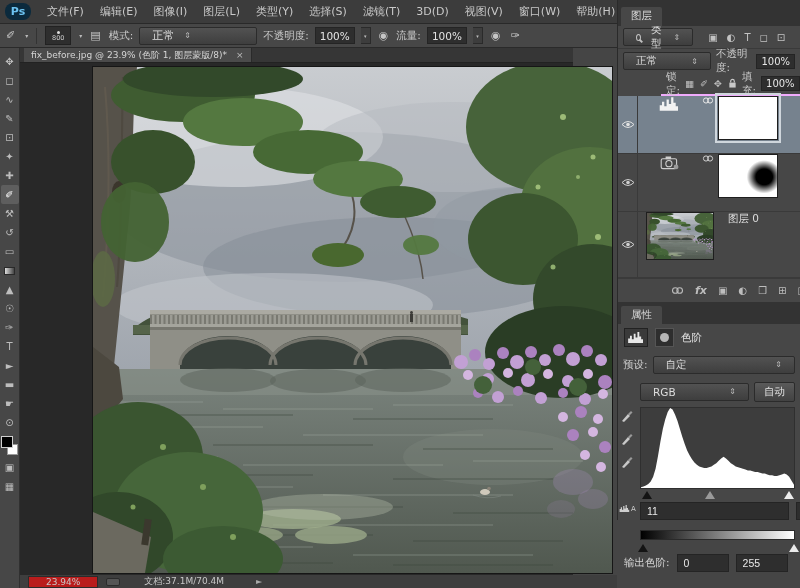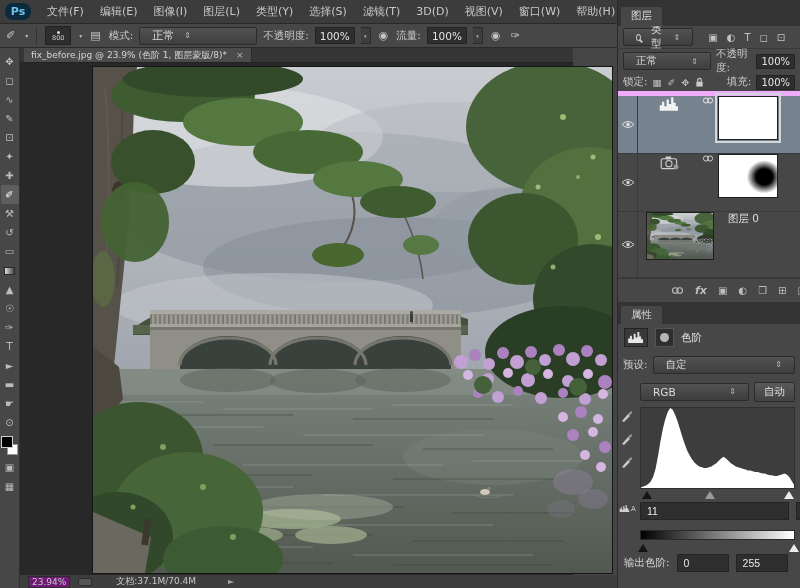--- a/index.html
+++ b/index.html
@@ -50,40 +50,40 @@
   .tabbar { height: 15px; background: #363636; border-bottom: 1px solid #222; display: flex; }
   .doc-tab { background: #4b4b4b; color: #d5d5d5; font-size: 9px; padding: 1px 7px; margin-left: 4px;
              display: flex; gap: 9px; align-items: center; border-right: 1px solid #2a2a2a; white-space: nowrap; }
   .doc-tab .close { color: #bbb; font-size: 9px; }
   .photo { position: absolute; left: 73px; top: 19px; width: 519px; height: 506px; outline: 1px solid #161616; }
   .photo svg { display: block; width: 100%; height: 100%; }
 
   
   .statusbar { position: absolute; left: 20px; top: 575px; width: 597px; height: 13px; background: #3e3e3e;
                display: flex; align-items: center; font-size: 9px; color: #c8c8c8; gap: 8px; padding-left: 8px; }
-  .status-zoom { background: #701a75; padding: 0 3px; border: 1px solid #2b2b2b; text-align: center; }
+  .status-zoom { background: #b91c1c; padding: 0 17px; border: 1px solid #2b2b2b; text-align: center; }
   .status-icon { width: 14px; height: 8px; background: #555; border: 1px solid #2b2b2b; border-radius: 2px; }
   .status-arrow { font-size: 8px; color: #aaa; margin-left: 24px; }
 
   
-  .rightcol { position: absolute; left: 617px; top: 0; width: 183px; height: 588px; background: #474747;
+  .rightcol { position: absolute; left: 617px; top: 0; width: 183px; height: 520px; background: #474747;
               border-left: 1px solid #2a2a2a; font-size: 10.5px; }
   .tabs-strip { height: 26px; background: #333; position: relative; }
   .panel-tab { position: absolute; left: 3px; top: 7px; background: #474747; color: #d8d8d8;
                padding: 2px 10px 3px; font-size: 10.5px; border-radius: 2px 2px 0 0; }
   .row { display: flex; align-items: center; gap: 5px; padding: 0 5px; }
   .filter-row { height: 23px; border-bottom: 1px solid #3a3a3a; }
   .kind-select { flex: 0 0 62px; }
   .mag { width: 7px; height: 7px; border: 1.4px solid #c0c0c0; border-radius: 50%; position: relative; }
   .mag:after { content: ""; position: absolute; width: 4px; height: 1.6px; background: #c0c0c0;
                transform: rotate(45deg); right: -3px; bottom: -2px; }
   .filter-icons { display: flex; gap: 9px; margin-left: 10px; color: #c3c3c3; font-size: 10px; }
   .blend-row { height: 24px; }
   .blend-select { flex: 0 0 88px; justify-content: space-between; }
-  .lock-row { height: 23px; border-bottom: 5px solid #f0abfc; }
+  .lock-row { height: 23px; border-bottom: 2px solid #f0abfc; margin-left: 43px; }
   .lock-icons { display: flex; gap: 6px; color: #bdbdbd; font-size: 9.5px; align-items: center; }
   .small-field { background: #2e2e2e; border: 1px solid #242424; padding: 1px 4px; color: #e5e5e5; font-size: 10px; }
 
   .layers-list { border-bottom: 1px solid #3a3a3a; }
   .layer-row { height: 58px; display: flex; align-items: flex-start; border-bottom: 1px solid #3a3a3a; position: relative; }
   .layer-row.selected { background: #76828e; }
   .eye-cell { width: 20px; height: 100%; display: flex; align-items: center; justify-content: center;
               border-right: 1px solid #3a3a3a; flex: none; }
   .adj-cell { width: 64px; display: flex; align-items: center; justify-content: center; flex: none; }
   .chain-cell { width: 16px; flex: none; }

